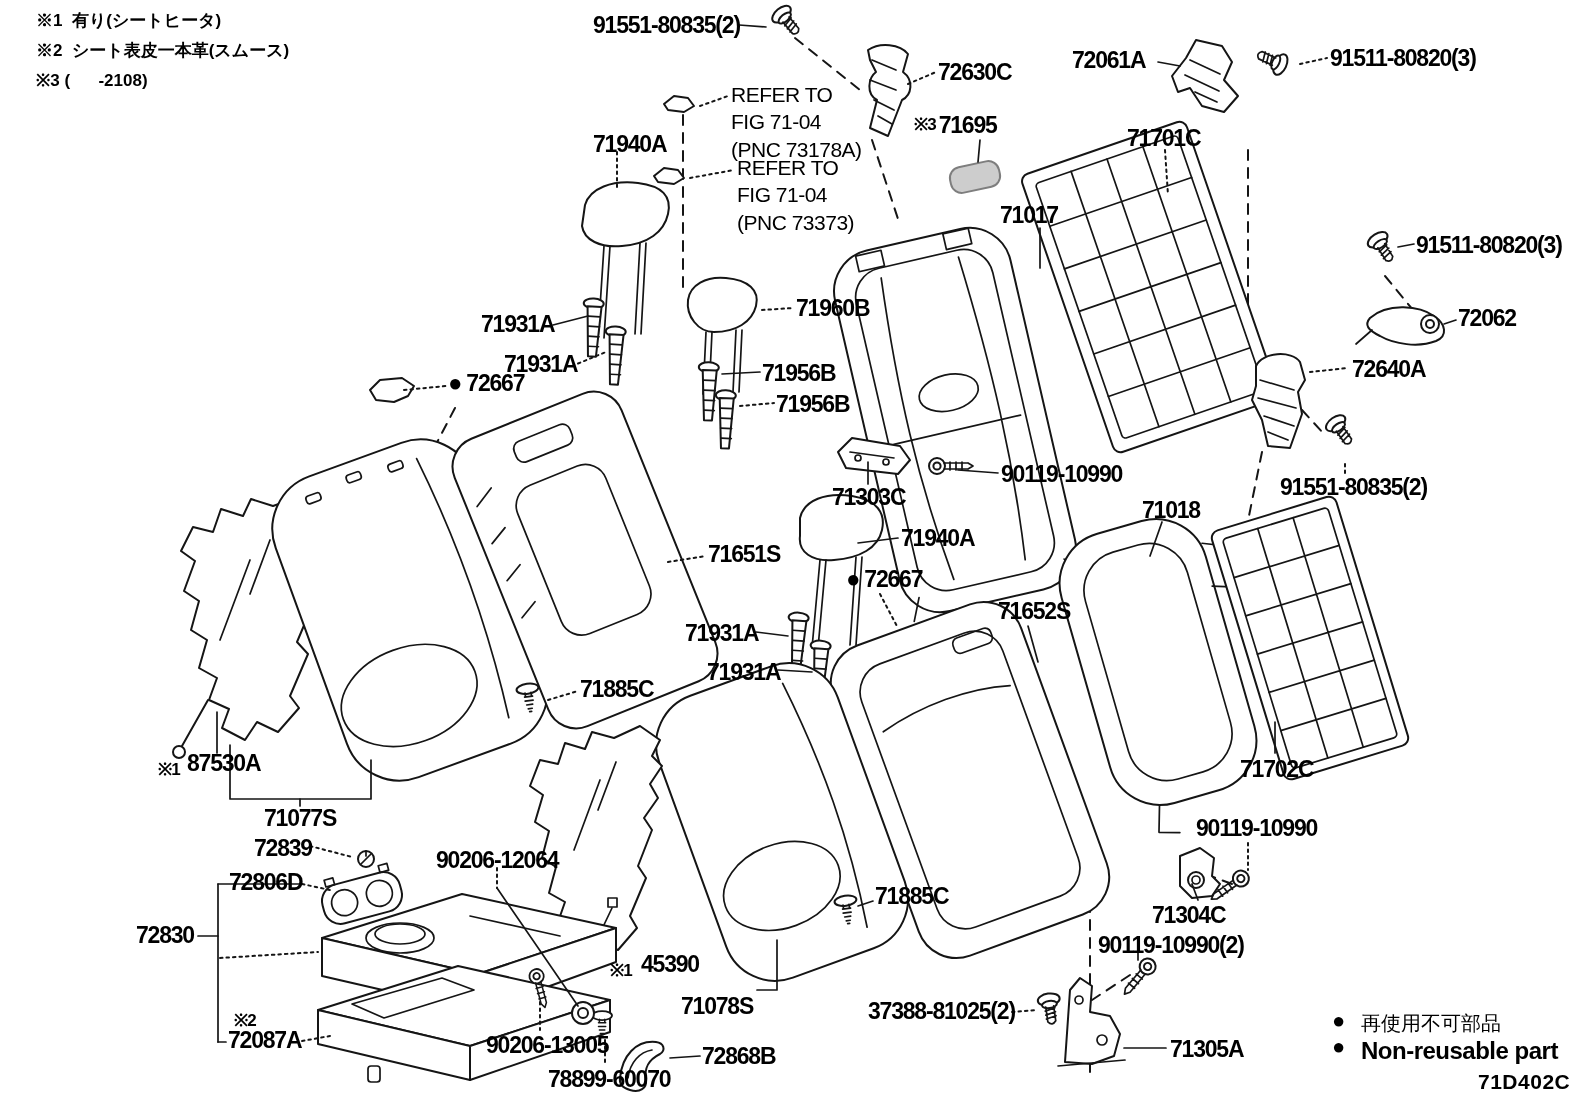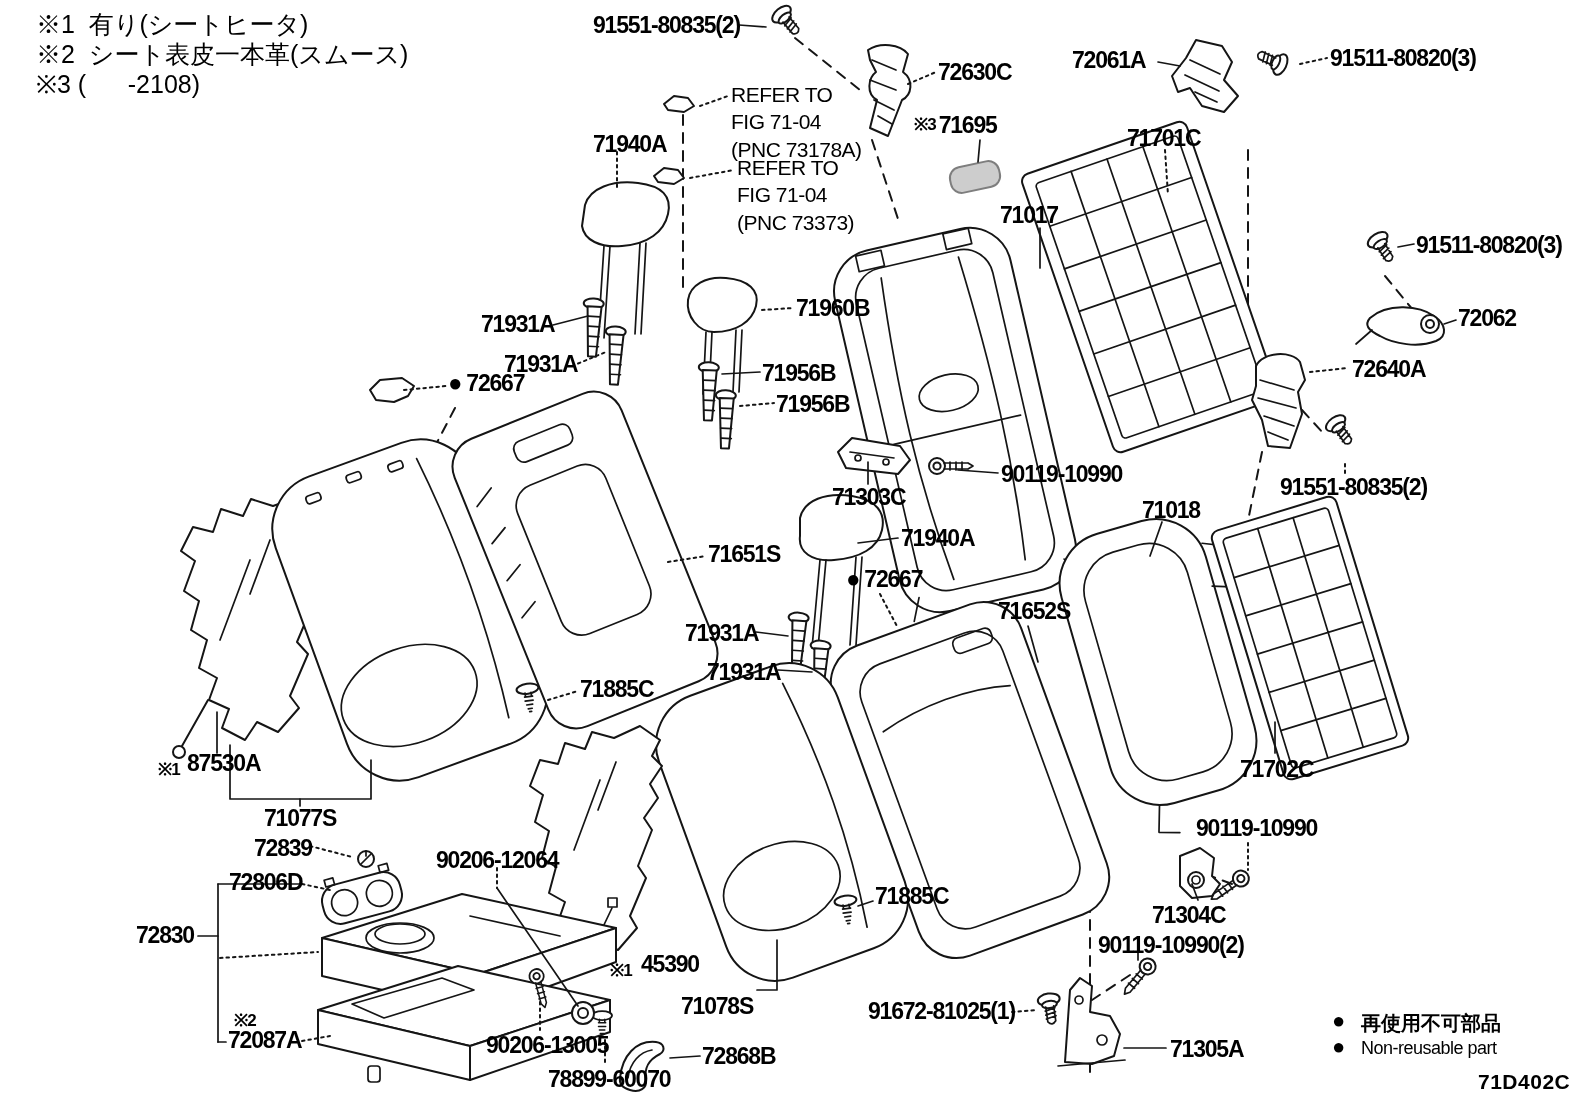--- a/index.html
+++ b/index.html
@@ -11,25 +11,25 @@
   .art .fillw{fill:#ffffff}
   .art .dotl{stroke-dasharray:2.5 4;stroke-width:2}
   .art .dashl{stroke-dasharray:10 8;stroke-width:2}
   .art .thin{stroke-width:1.7}
   .art .gray{fill:#cdcdcd;stroke:#7e7e7e}
   .lbl{position:absolute;font-weight:700;font-size:23px;letter-spacing:-1.2px;
        white-space:nowrap;line-height:1}
   .lbl .pre{font-size:17px;letter-spacing:-1px;vertical-align:3px;margin-right:3px}
   .lbl .dot{font-size:24px;margin-right:5px}
   .sm{position:absolute;font-weight:700;font-size:17px;letter-spacing:-1px;white-space:nowrap;line-height:1}
-  .note{position:absolute;font-weight:400;font-size:25px;white-space:pre;line-height:1}
+  .note{position:absolute;font-weight:700;font-size:17px;white-space:pre;line-height:1}
   .refer{position:absolute;font-weight:400;font-size:21px;letter-spacing:-0.5px;line-height:1.3;white-space:nowrap}
   .legend-dot{position:absolute;font-size:22px;font-weight:700;line-height:1}
-  .legend-jp{position:absolute;font-weight:700;font-size:20px;line-height:1;white-space:nowrap}
-  .legend-en{position:absolute;font-weight:400;font-size:18px;letter-spacing:-0.5px;line-height:1;white-space:nowrap}
+  .legend-jp{position:absolute;font-weight:400;font-size:20px;line-height:1;white-space:nowrap}
+  .legend-en{position:absolute;font-weight:700;font-size:24px;letter-spacing:-0.5px;line-height:1;white-space:nowrap}
   .code{position:absolute;font-weight:700;font-size:21px;letter-spacing:0.5px}
 </style>
 </head>
 <body>
 
 <div class="stage">
 
 <svg class="art" width="1592" height="1099" viewBox="0 0 1592 1099" aria-hidden="true">
   <defs>
     <g id="pinSym">
@@ -425,21 +425,21 @@
 <div class="lbl" style="left:254px;top:837px">72839</div>
 <div class="lbl" style="left:436px;top:849px">90206-12064</div>
 <div class="lbl" style="left:229px;top:871px">72806D</div>
 <div class="lbl" style="left:875px;top:885px">71885C</div>
 <div class="lbl" style="left:1152px;top:904px">71304C</div>
 <div class="lbl" style="left:136px;top:924px">72830</div>
 <div class="lbl" style="left:1098px;top:934px">90119-10990(2)</div>
 <div class="sm" style="left:610px;top:962px">※1</div>
 <div class="lbl" style="left:641px;top:953px">45390</div>
 <div class="lbl" style="left:681px;top:995px">71078S</div>
-<div class="lbl" style="left:868px;top:1000px">91672-81025(1)</div>
+<div class="lbl" style="left:868px;top:1000px">37388-81025(2)</div>
 <div class="sm" style="left:234px;top:1012px">※2</div>
 <div class="lbl" style="left:228px;top:1029px">72087A</div>
 <div class="lbl" style="left:1170px;top:1038px">71305A</div>
 <div class="lbl" style="left:486px;top:1034px">90206-13005</div>
 <div class="lbl" style="left:702px;top:1045px">72868B</div>
 <div class="lbl" style="left:548px;top:1068px">78899-60070</div>
 
 <div class="legend-dot" style="left:1332px;top:1010px">●</div>
 <div class="legend-jp" style="left:1361px;top:1013px">再使用不可部品</div>
 <div class="legend-dot" style="left:1332px;top:1036px">●</div>

